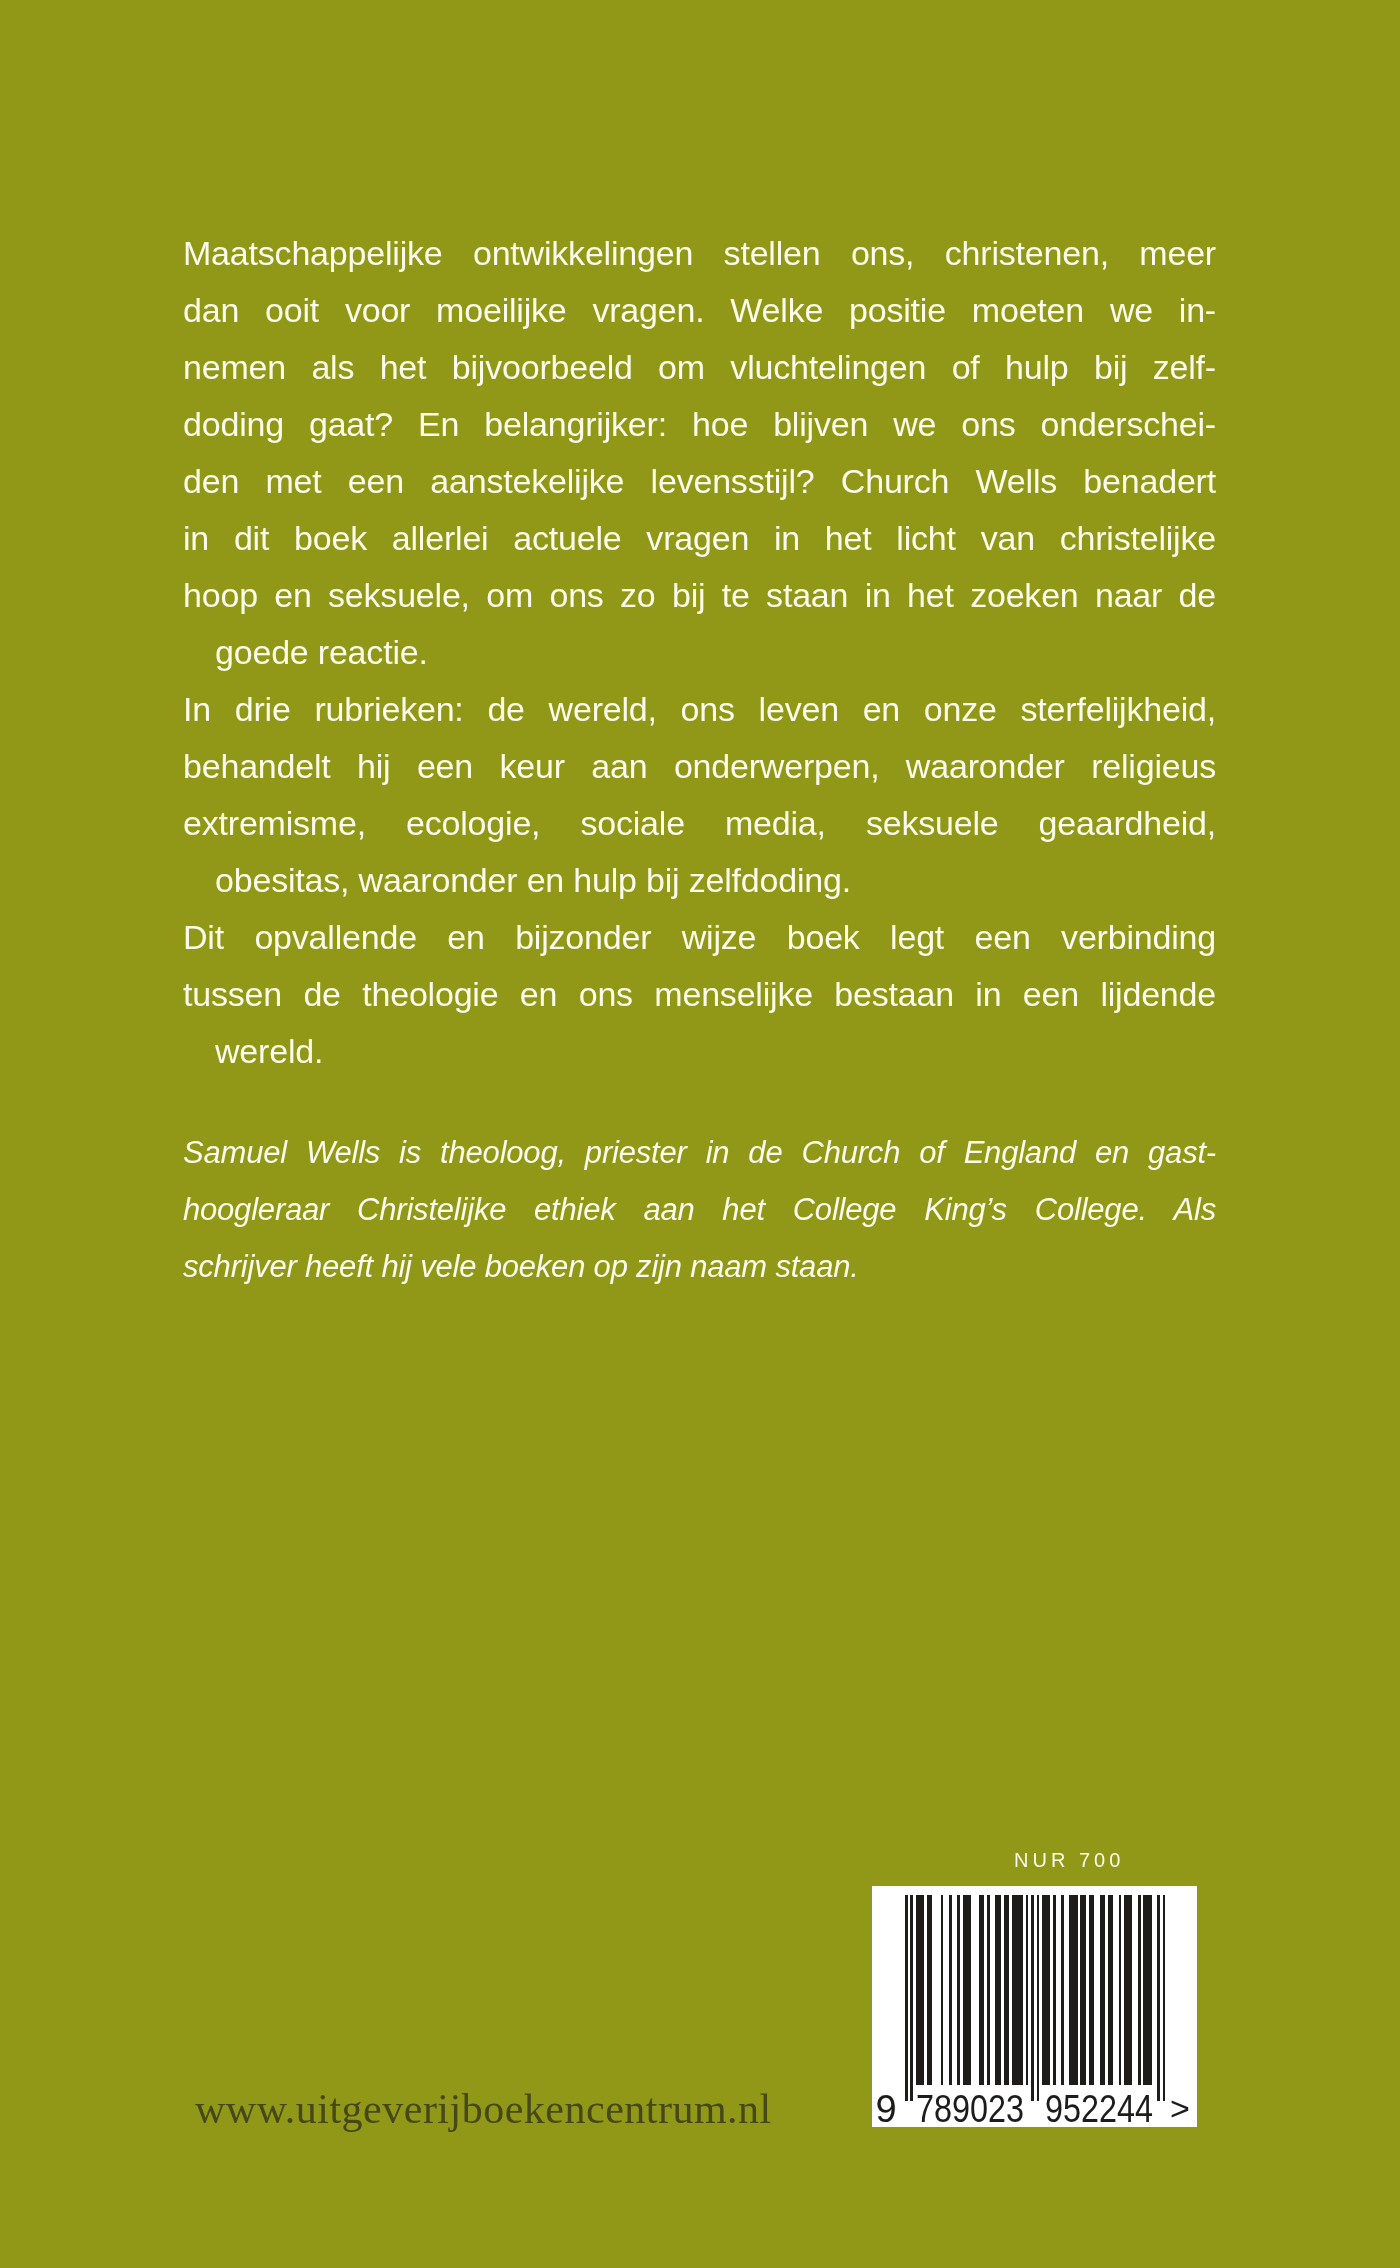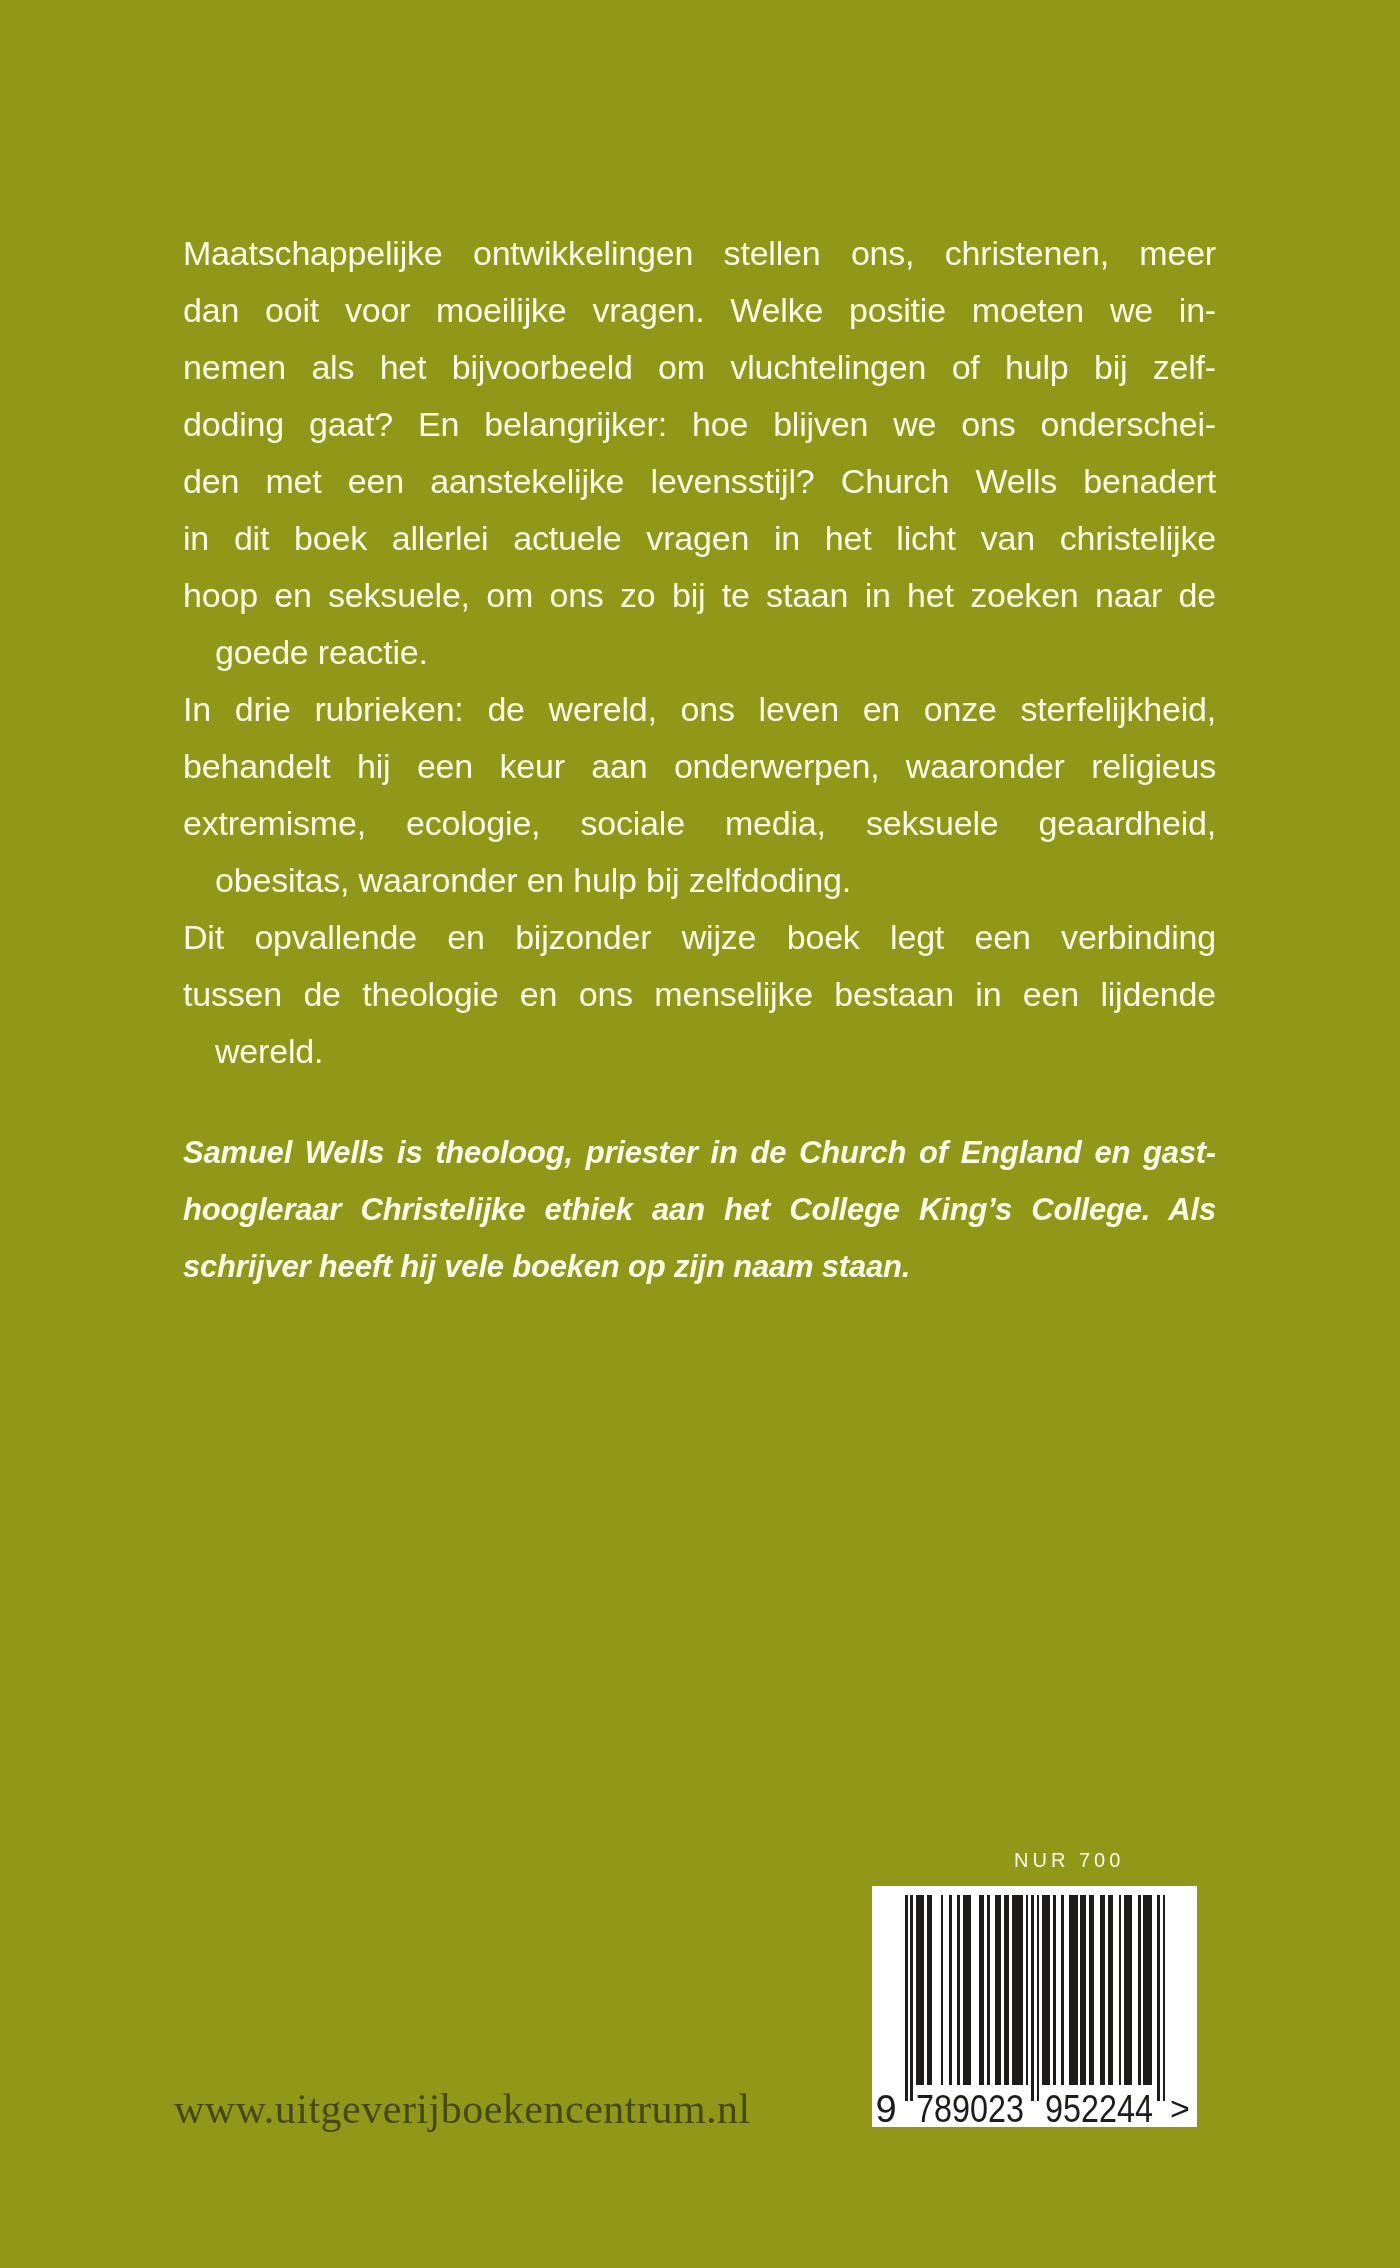--- a/index.html
+++ b/index.html
@@ -19,36 +19,36 @@
     text-align:justify;
     text-align-last:justify;
   }
   .blurb .line.end{
     text-align-last:left;
     margin-left:32px;
   }
   .bio{
     position:absolute;left:183px;top:1124px;width:1033px;
     color:var(--ink,#fbfbec);
-    font-size:31px;line-height:57px;font-style:italic;letter-spacing:-0.2px;font-weight:bold;
+    font-size:31px;line-height:57px;font-style:italic;letter-spacing:-0.2px;
   }
   .bio .line{text-align:justify;text-align-last:justify;}
   .bio .line.end{text-align-last:left;}
   .nur{
     position:absolute;left:1014px;top:1849px;
     color:var(--ink,#fbfbec);
     font-size:20px;letter-spacing:4px;font-weight:400;
   }
   .barcode-box{
     position:absolute;left:872px;top:1886px;width:325px;height:241px;
     background:var(--barcode-bg,#ffffff);
   }
   .barcode-box svg{display:block;}
   .url{
-    position:absolute;left:174px;top:2085px;
+    position:absolute;left:195px;top:2085px;
     font-family:"Liberation Serif",serif;
     font-size:42px;color:var(--url-ink,#474818);
     letter-spacing:0.5px;
   }
 </style>
 </head>
 <body>
 
 <div class="cover">
 

